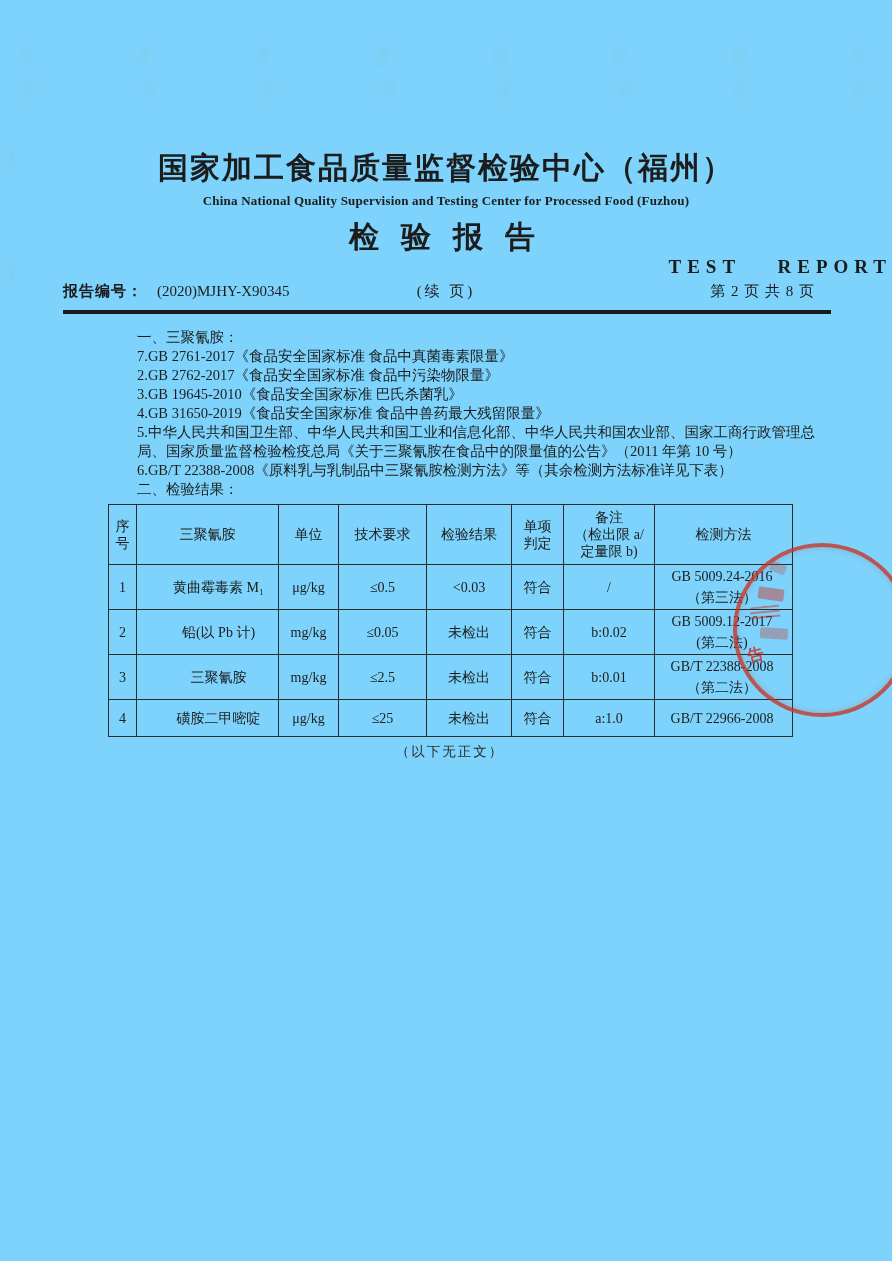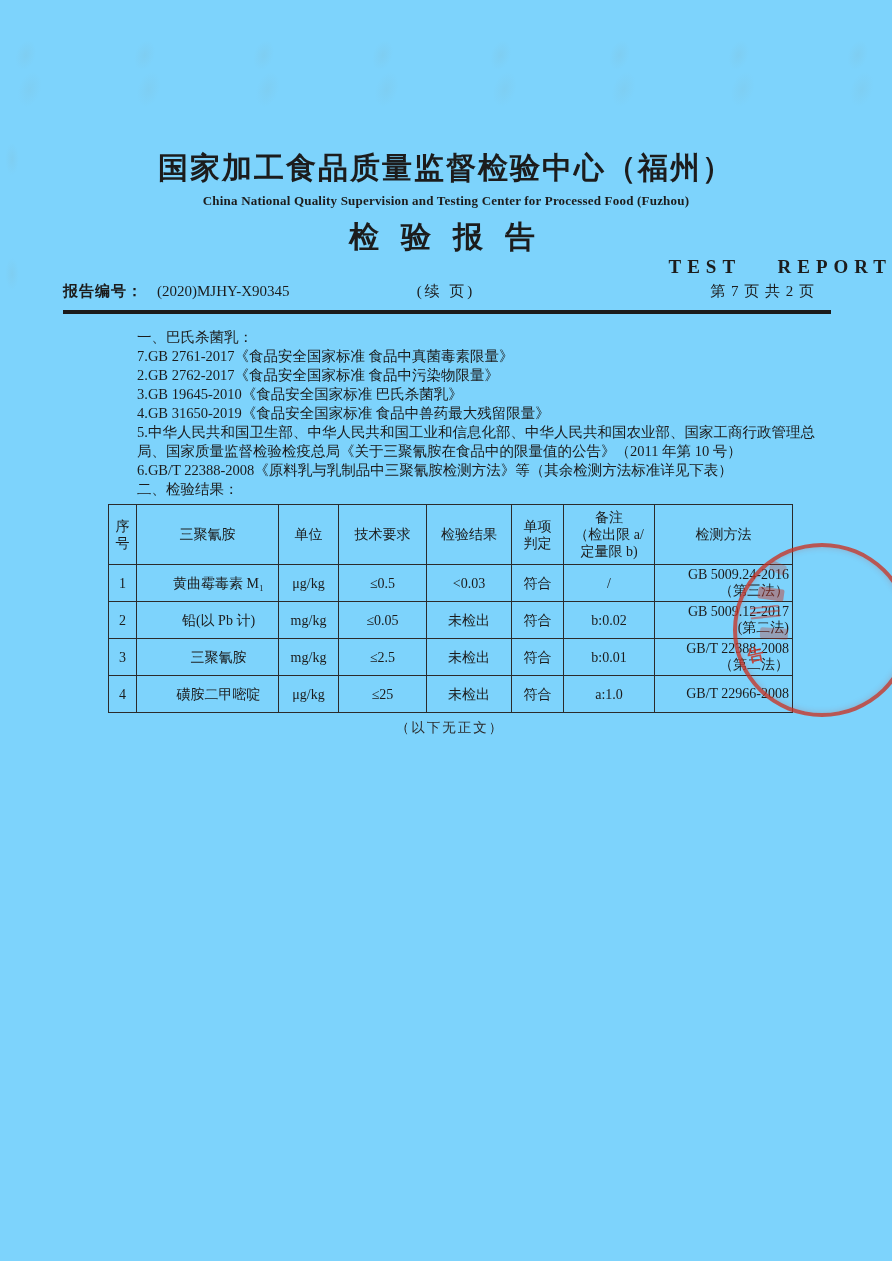--- a/index.html
+++ b/index.html
@@ -39,21 +39,21 @@
   .body-text{margin:14px 60px 0 137px;font-size:14.5px;line-height:19px;}
   .body-text p{margin:0;}
   
   .table-wrap{margin:5px 0 0 108px;}
   table{border-collapse:collapse;table-layout:fixed;width:684px;font-size:14px;}
   td,th{border:1.6px solid #2b2b2b;padding:1px 3px;text-align:center;vertical-align:middle;
         white-space:pre-line;line-height:17px;font-weight:normal;overflow:hidden;}
   tr.hdr{height:60px;}
   tr.data{height:37px;}
   td.item{text-align:center;padding-left:25px;}
-  td.method{text-align:right;padding-left:0;line-height:16px;}
+  td.method{text-align:center;padding-left:0;line-height:21px;}
   
   .end-note{margin:6px 0 0 108px;width:684px;text-align:center;font-size:13.5px;letter-spacing:2px;color:#2a2a2a;}
   
   .stamp{position:absolute;top:543px;left:733px;width:170px;height:166px;
     border:4px solid rgba(201,51,36,0.78);border-radius:50%;
     box-shadow:inset 0 0 6px rgba(201,51,36,0.25);}
   .stamp-frag{position:absolute;top:645px;left:748px;font-size:16px;color:rgba(201,51,36,0.85);
     transform:rotate(-12deg);font-weight:bold;}
   .stamp-blob{position:absolute;background:rgba(201,51,36,0.45);border-radius:2px;}
   .blob1{top:588px;left:758px;width:26px;height:12px;transform:rotate(8deg);}
@@ -86,26 +86,26 @@
   <div class="title-cn">国家加工食品质量监督检验中心（福州）</div>
   <div class="title-en">China National Quality Supervision and Testing Center for Processed Food (Fuzhou)</div>
   <div class="report-title-cn">检验报告</div>
   <div class="report-title-en">TEST REPORT</div>
 
   <div class="meta-row">
     <div class="meta-left">
       <span class="lbl">报告编号：</span><span class="val">(2020)MJHY-X90345</span>
     </div>
     <div class="meta-center">(续 页)</div>
-    <div class="meta-right">第 7 页  共 2 页</div>
+    <div class="meta-right">第 2 页  共 8 页</div>
   </div>
   <div class="header-rule"></div>
 
   <div class="body-text">
-    <p>一、巴氏杀菌乳：</p>
+    <p>一、三聚氰胺：</p>
     <p>7.GB 2761-2017《食品安全国家标准 食品中真菌毒素限量》</p>
     <p>2.GB 2762-2017《食品安全国家标准 食品中污染物限量》</p>
     <p>3.GB 19645-2010《食品安全国家标准 巴氏杀菌乳》</p>
     <p>4.GB 31650-2019《食品安全国家标准 食品中兽药最大残留限量》</p>
     <p>5.中华人民共和国卫生部、中华人民共和国工业和信息化部、中华人民共和国农业部、国家工商行政管理总局、国家质量监督检验检疫总局《关于三聚氰胺在食品中的限量值的公告》（2011 年第 10 号）</p>
     <p>6.GB/T 22388-2008《原料乳与乳制品中三聚氰胺检测方法》等（其余检测方法标准详见下表）</p>
     <p>二、检验结果：</p>
   </div>
 
   <div class="table-wrap">

